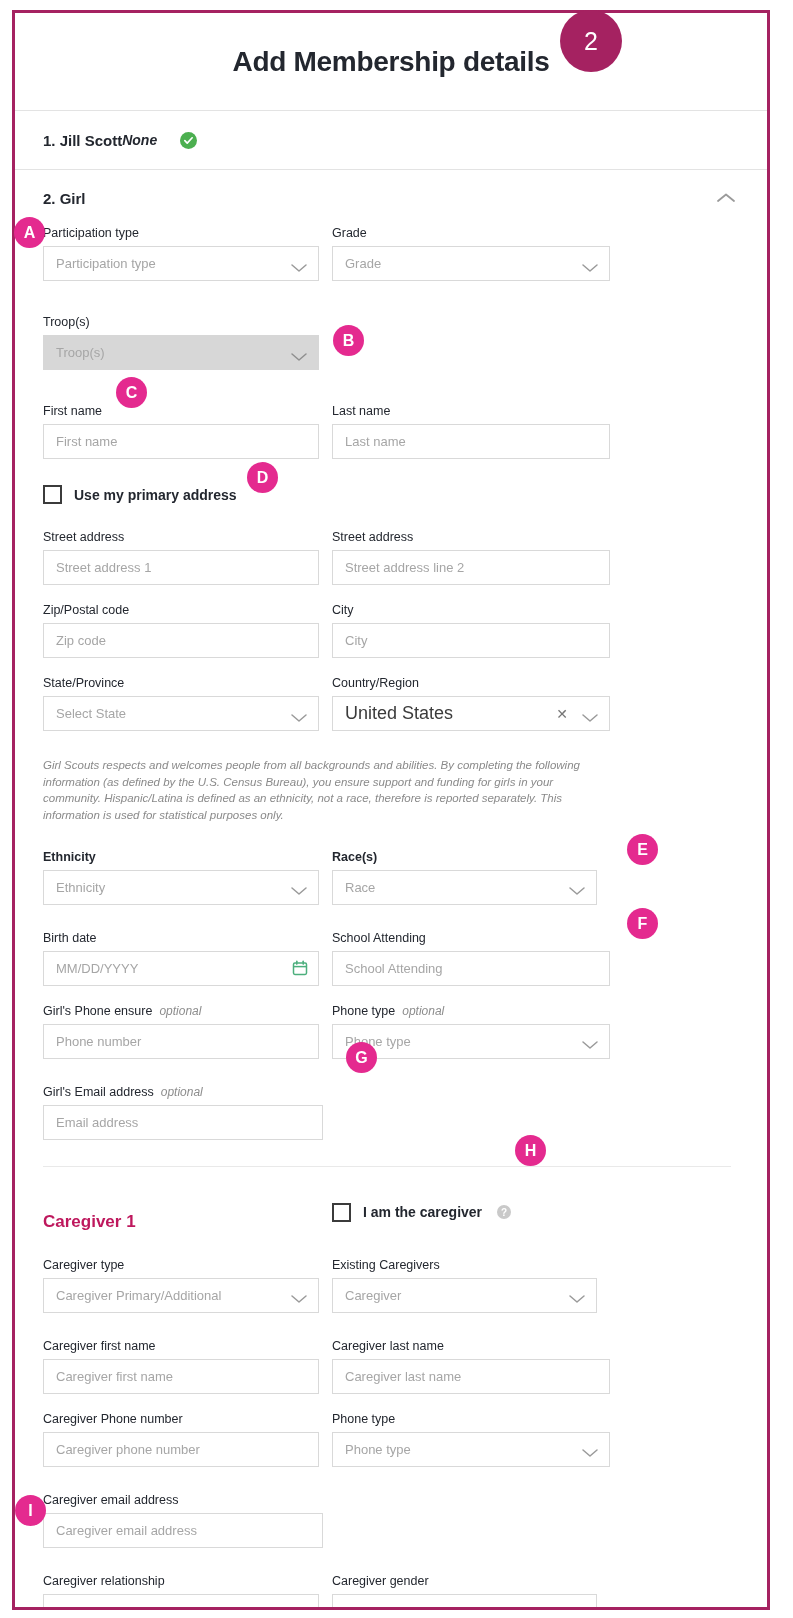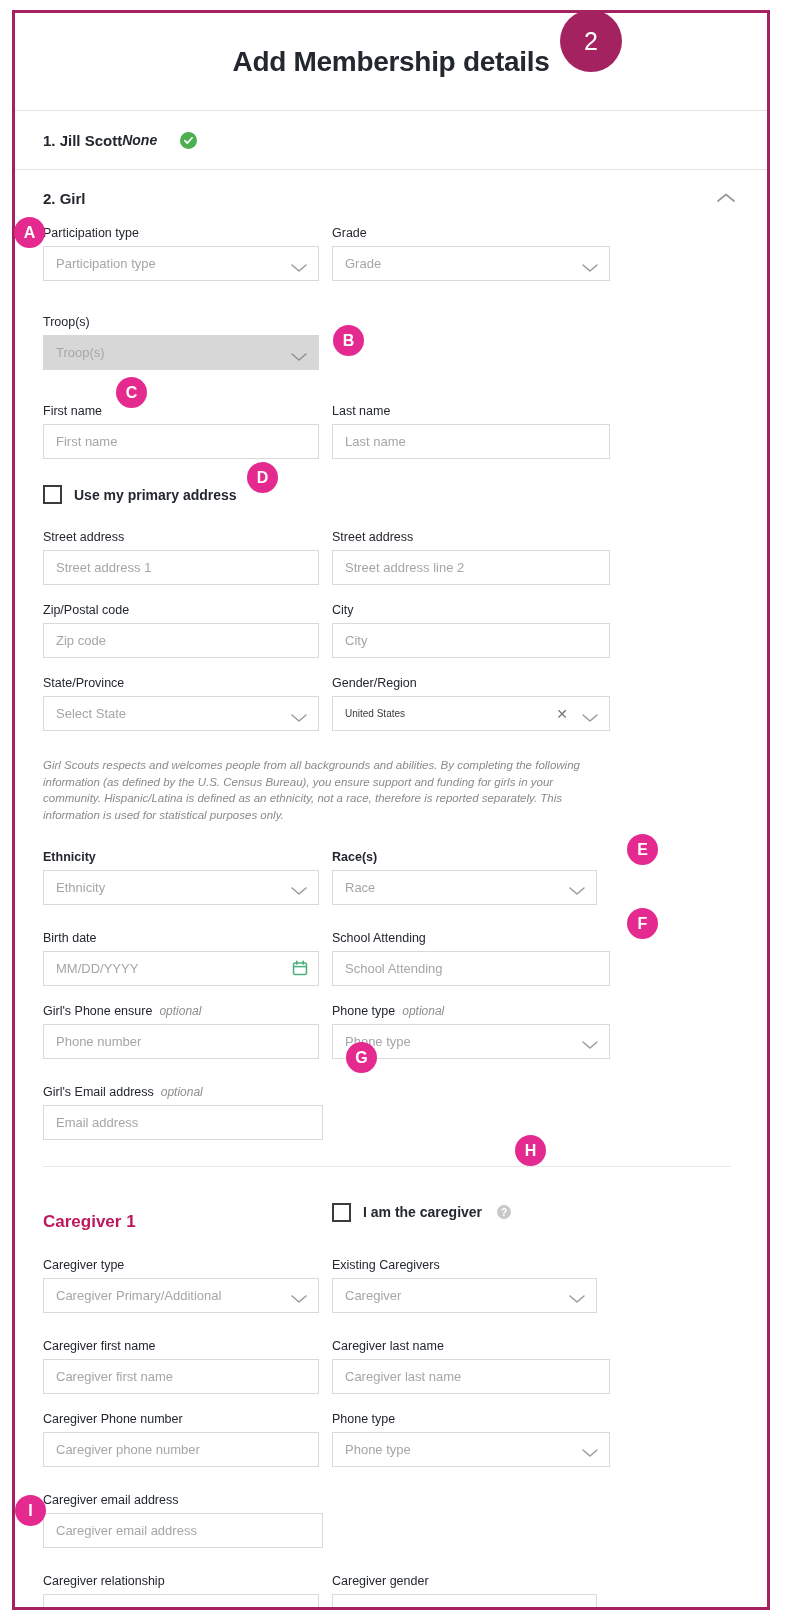--- a/index.html
+++ b/index.html
@@ -98,21 +98,21 @@
   .ctl {
     height: 35px;
     border: 1px solid #d9d9d9;
     background: #ffffff;
     display: flex; align-items: center;
     padding: 0 10px 0 12px;
     position: relative;
   }
   .ctl.disabled { background: #d7d7d7; border-color: #d7d7d7; }
   .ctl .ph { font-size: 13px; color: #a6a6a6; flex: 1; white-space: nowrap; overflow: hidden; }
-  .ctl .val { font-size: 10px; color: #3b3b3b; flex: 1; }
+  .ctl .val { font-size: 18px; color: #3b3b3b; flex: 1; }
   .ctl .caret { width: 18px; height: 10px; flex: none; margin-left: 4px; }
   .ctl .clearx {
     font-size: 14px; color: #767676; margin-right: 9px; line-height: 1;
   }
   .ctl .cal { width: 16px; height: 16px; flex: none; }
 
   .gap-sm { height: 18px; }
   .gap-md { height: 26px; }
   .gap-lg { height: 34px; }
 
@@ -315,21 +315,21 @@
           <div class="ctl">
             <span class="ph">Select State</span>
             <span class="caret">
               <svg viewBox="0 0 18 10" width="18" height="10">
                   <path d="M2 2 L9 8 L16 2" fill="none" stroke="#9a9a9a" stroke-width="1.5" stroke-linecap="round" stroke-linejoin="round"></path>
                 </svg>
             </span>
           </div>
         </div>
         <div class="field right">
-          <div class="lbl">Gender/Region</div>
+          <div class="lbl">Country/Region</div>
           <div class="ctl">
             <span class="val">United States</span>
             <span class="clearx">✕</span>
             <span class="caret">
               <svg viewBox="0 0 18 10" width="18" height="10">
                   <path d="M2 2 L9 8 L16 2" fill="none" stroke="#9a9a9a" stroke-width="1.5" stroke-linecap="round" stroke-linejoin="round"></path>
                 </svg>
             </span>
           </div>
         </div>

